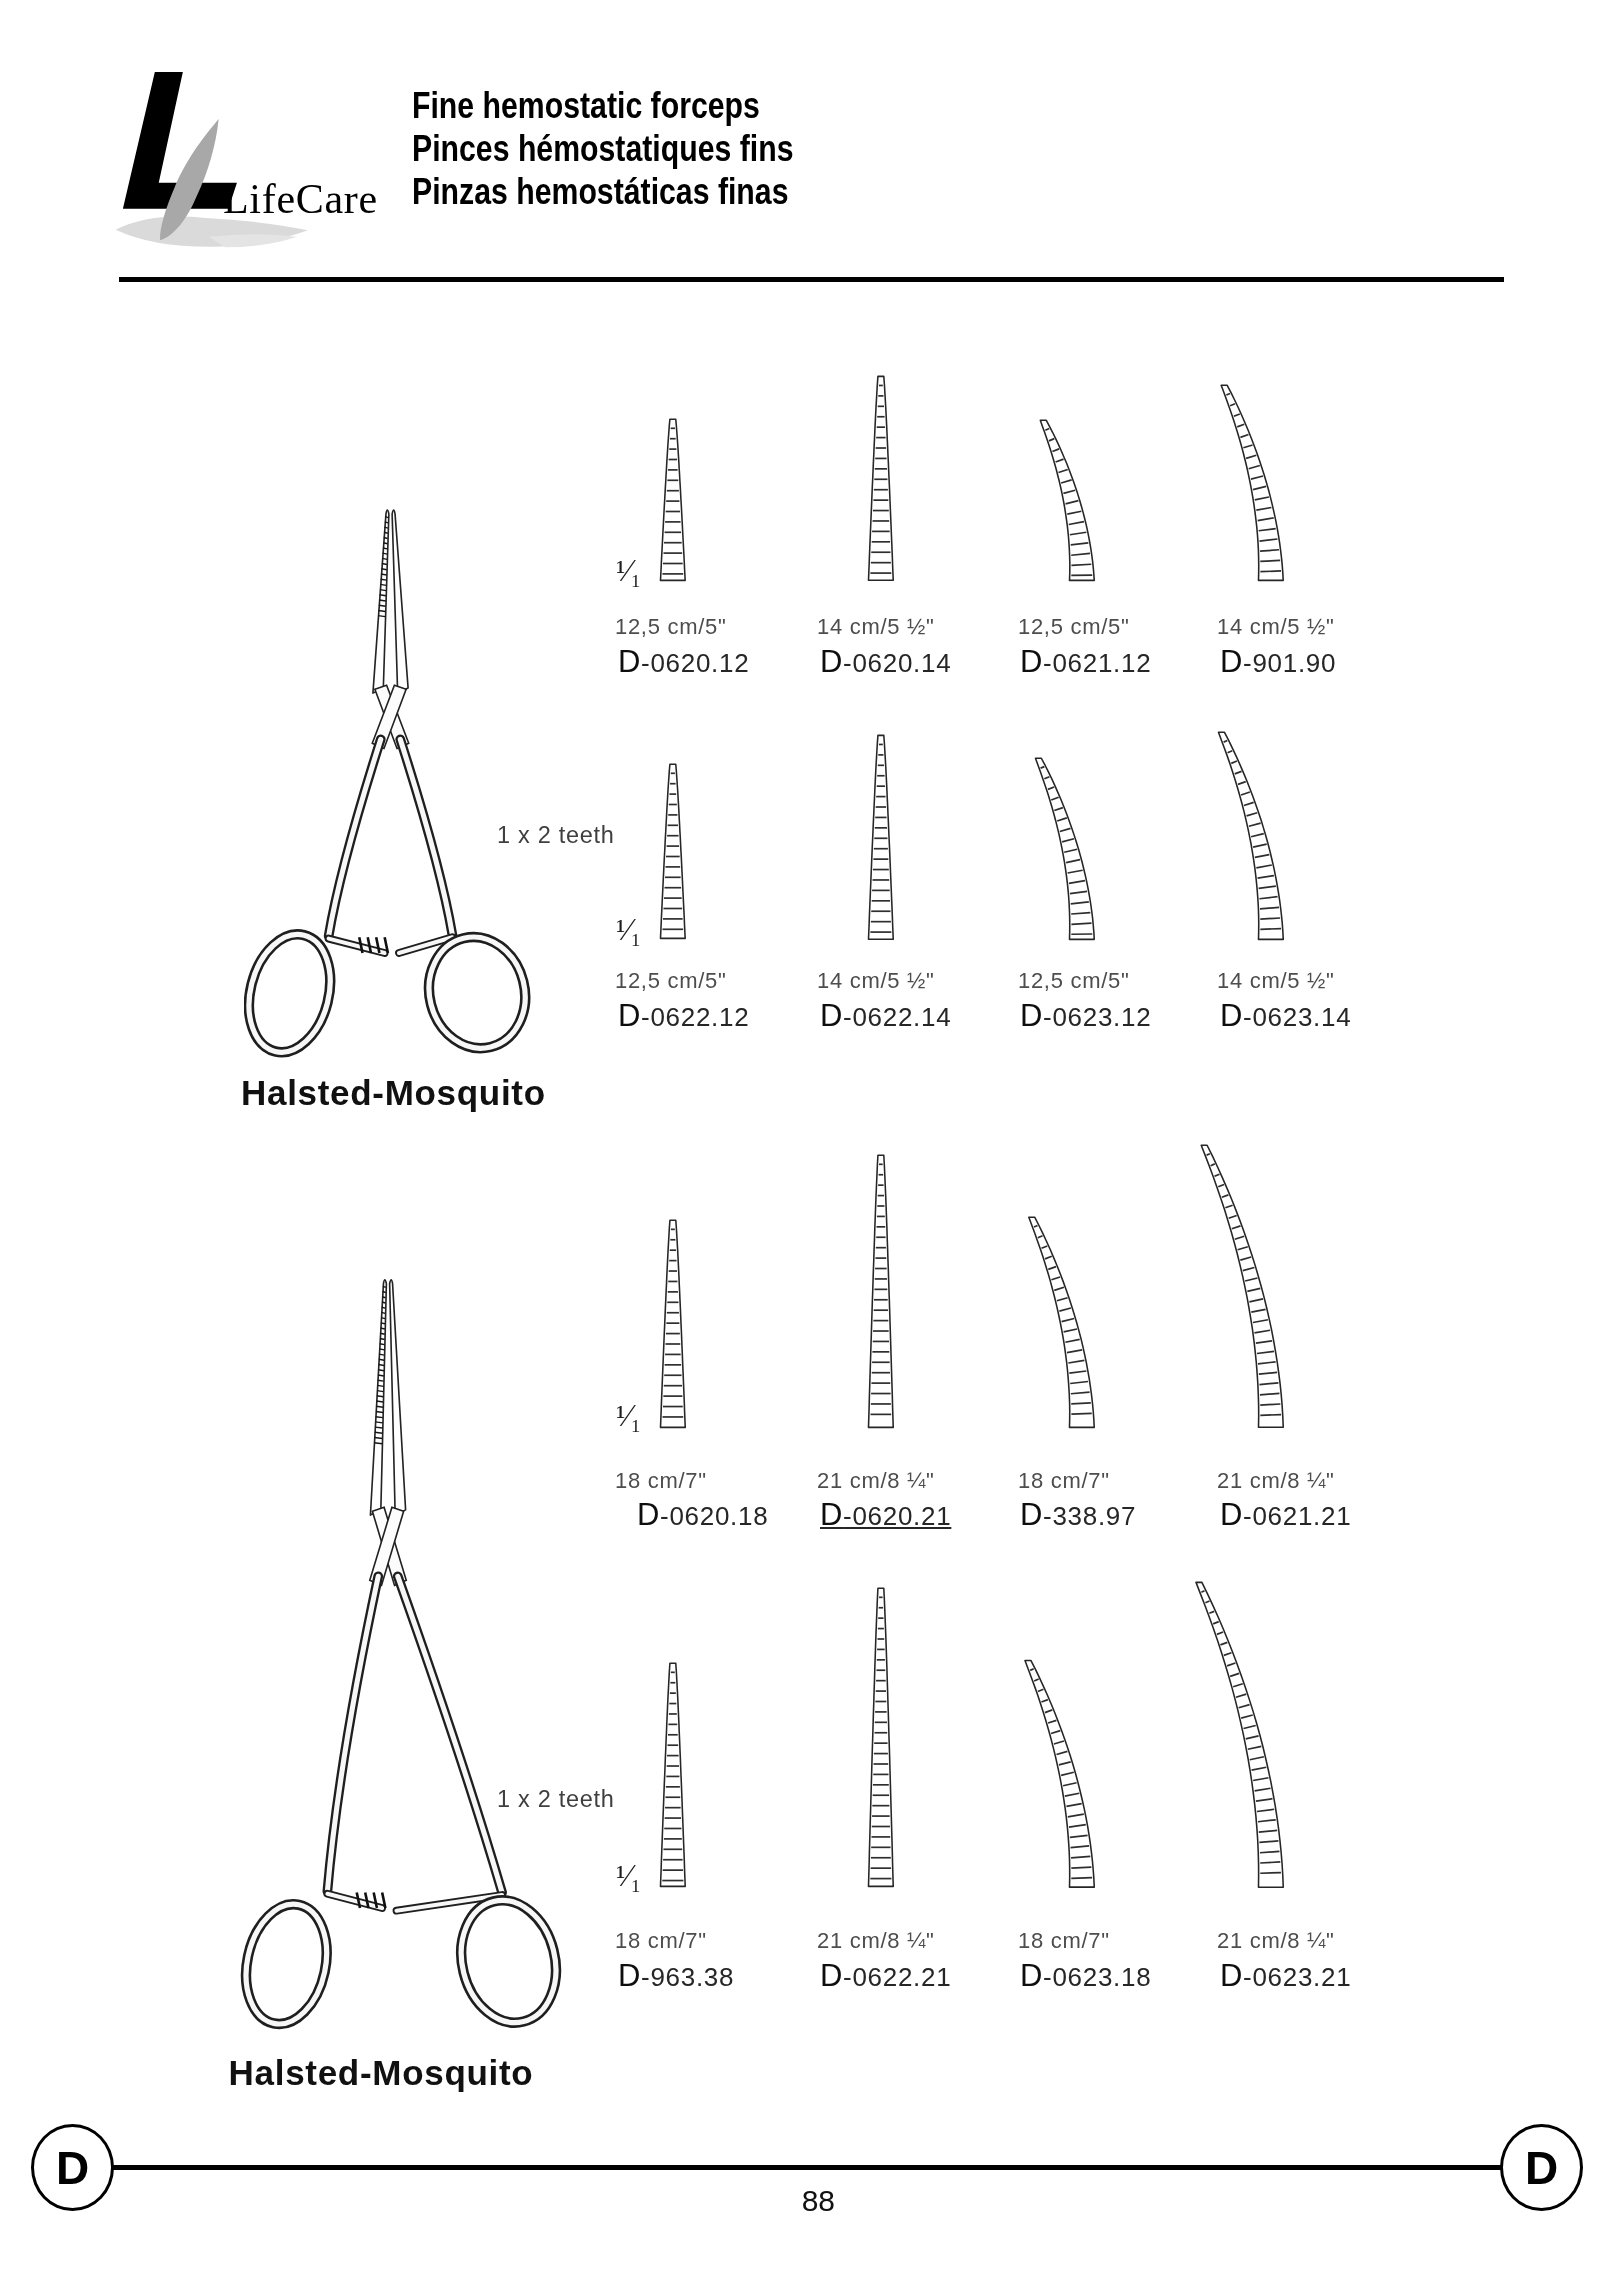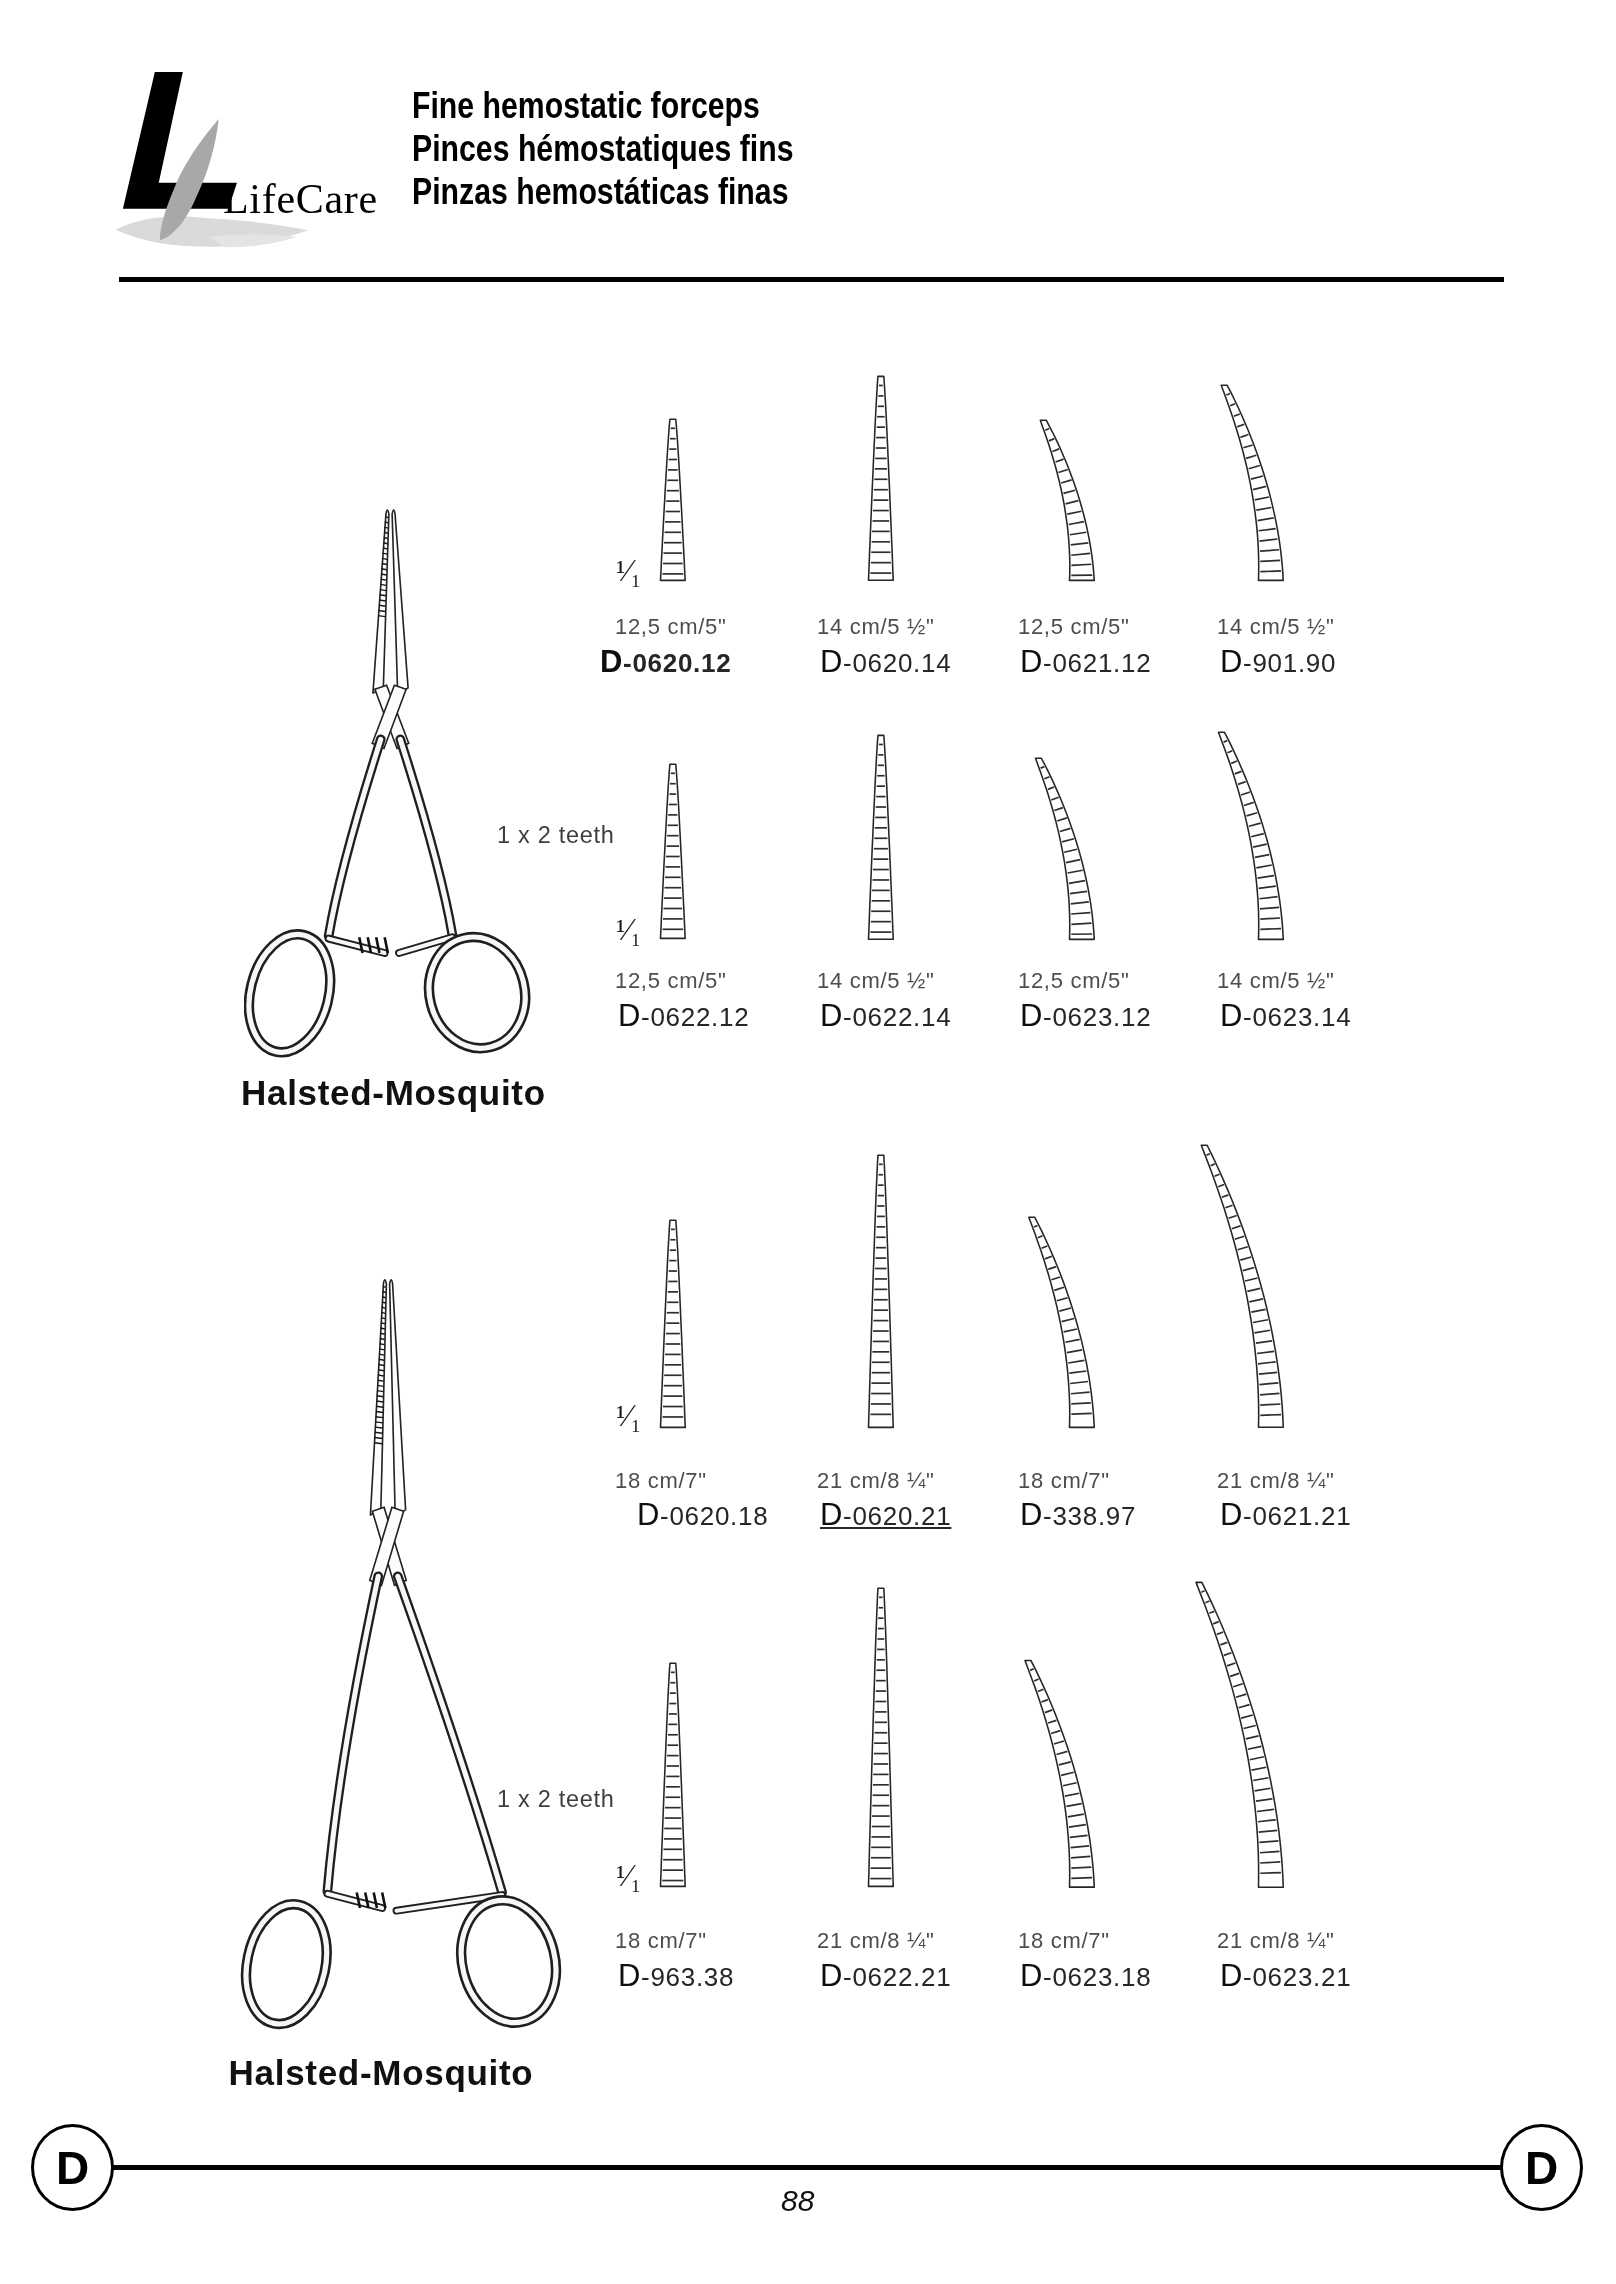--- a/index.html
+++ b/index.html
@@ -20,22 +20,22 @@
   .tip{position:absolute;}
   
   .feature-label{position:absolute;font-size:23.5px;color:#3f3f3f;letter-spacing:0.7px;white-space:nowrap;}
   .name-label{position:absolute;font-weight:bold;font-size:35px;color:#111;letter-spacing:0.7px;
               text-align:center;white-space:nowrap;}
   
   .rule-bottom{position:absolute;left:111px;top:2165px;width:1395px;height:5.2px;background:#000;}
   .d-badge{position:absolute;width:77px;height:81px;border:3.9px solid #000;border-radius:50%;
            background:#fff;display:flex;align-items:center;justify-content:center;
            font-size:46px;font-weight:bold;color:#000;}
-  .page-number{position:absolute;left:781px;top:2184px;width:81px;text-align:left;
-               font-size:30px;color:#111;font-style:italic;}
+  .page-number{position:absolute;left:754px;top:2184px;width:81px;text-align:right;
+               font-size:30px;color:#111;}
 </style>
 </head>
 <body>
 
 <div class="page">
 
   <svg class="abs" style="left:111px;top:57px;" width="274" height="215" viewBox="0 0 420 330">
     <path d="M 7 265 Q 60 238 145 247 Q 235 252 302 266 Q 252 285 170 291 Q 68 294 7 265 Z" fill="#dadada"></path>
     <path d="M 150 276 Q 220 268 285 276 Q 240 292 175 292 Z" fill="#e4e4e4"></path>
     <path d="M 67 23 L 110 23 L 73 193 L 193 193 L 180 233 L 18 233 Z" fill="#000"></path>
@@ -427,21 +427,21 @@
         <line x1="100.4" y1="407.1" x2="129.6" y2="404.9" stroke="#2e2e2e" stroke-width="2.6"></line>
         <line x1="101.2" y1="423.1" x2="131.2" y2="420.9" stroke="#2e2e2e" stroke-width="2.6"></line>
         <line x1="101.6" y1="438.8" x2="132.5" y2="437.2" stroke="#2e2e2e" stroke-width="2.6"></line>
         <line x1="101.7" y1="454.5" x2="133.5" y2="453.5" stroke="#2e2e2e" stroke-width="2.6"></line>
       </svg></div>
 
   <div class="size-label" style="left:615px;top:614px;">12,5 cm/5"</div>
   <div class="size-label" style="left:817px;top:614px;">14 cm/5 ½"</div>
   <div class="size-label" style="left:1018px;top:614px;">12,5 cm/5"</div>
   <div class="size-label" style="left:1217px;top:614px;">14 cm/5 ½"</div>
-  <div class="code-label" style="left:600px;top:644px;font-weight:bold;"><span class="code-d">D</span><span>-0620.12</span></div>
+  <div class="code-label" style="left:618px;top:644px;"><span class="code-d">D</span><span>-0620.12</span></div>
   <div class="code-label" style="left:820px;top:644px;"><span class="code-d">D</span><span>-0620.14</span></div>
   <div class="code-label" style="left:1020px;top:644px;"><span class="code-d">D</span><span>-0621.12</span></div>
   <div class="code-label" style="left:1220px;top:644px;"><span class="code-d">D</span><span>-901.90</span></div>
 
   <div class="size-label" style="left:615px;top:968px;">12,5 cm/5"</div>
   <div class="size-label" style="left:817px;top:968px;">14 cm/5 ½"</div>
   <div class="size-label" style="left:1018px;top:968px;">12,5 cm/5"</div>
   <div class="size-label" style="left:1217px;top:968px;">14 cm/5 ½"</div>
   <div class="code-label" style="left:618px;top:998px;"><span class="code-d">D</span><span>-0622.12</span></div>
   <div class="code-label" style="left:820px;top:998px;"><span class="code-d">D</span><span>-0622.14</span></div>

